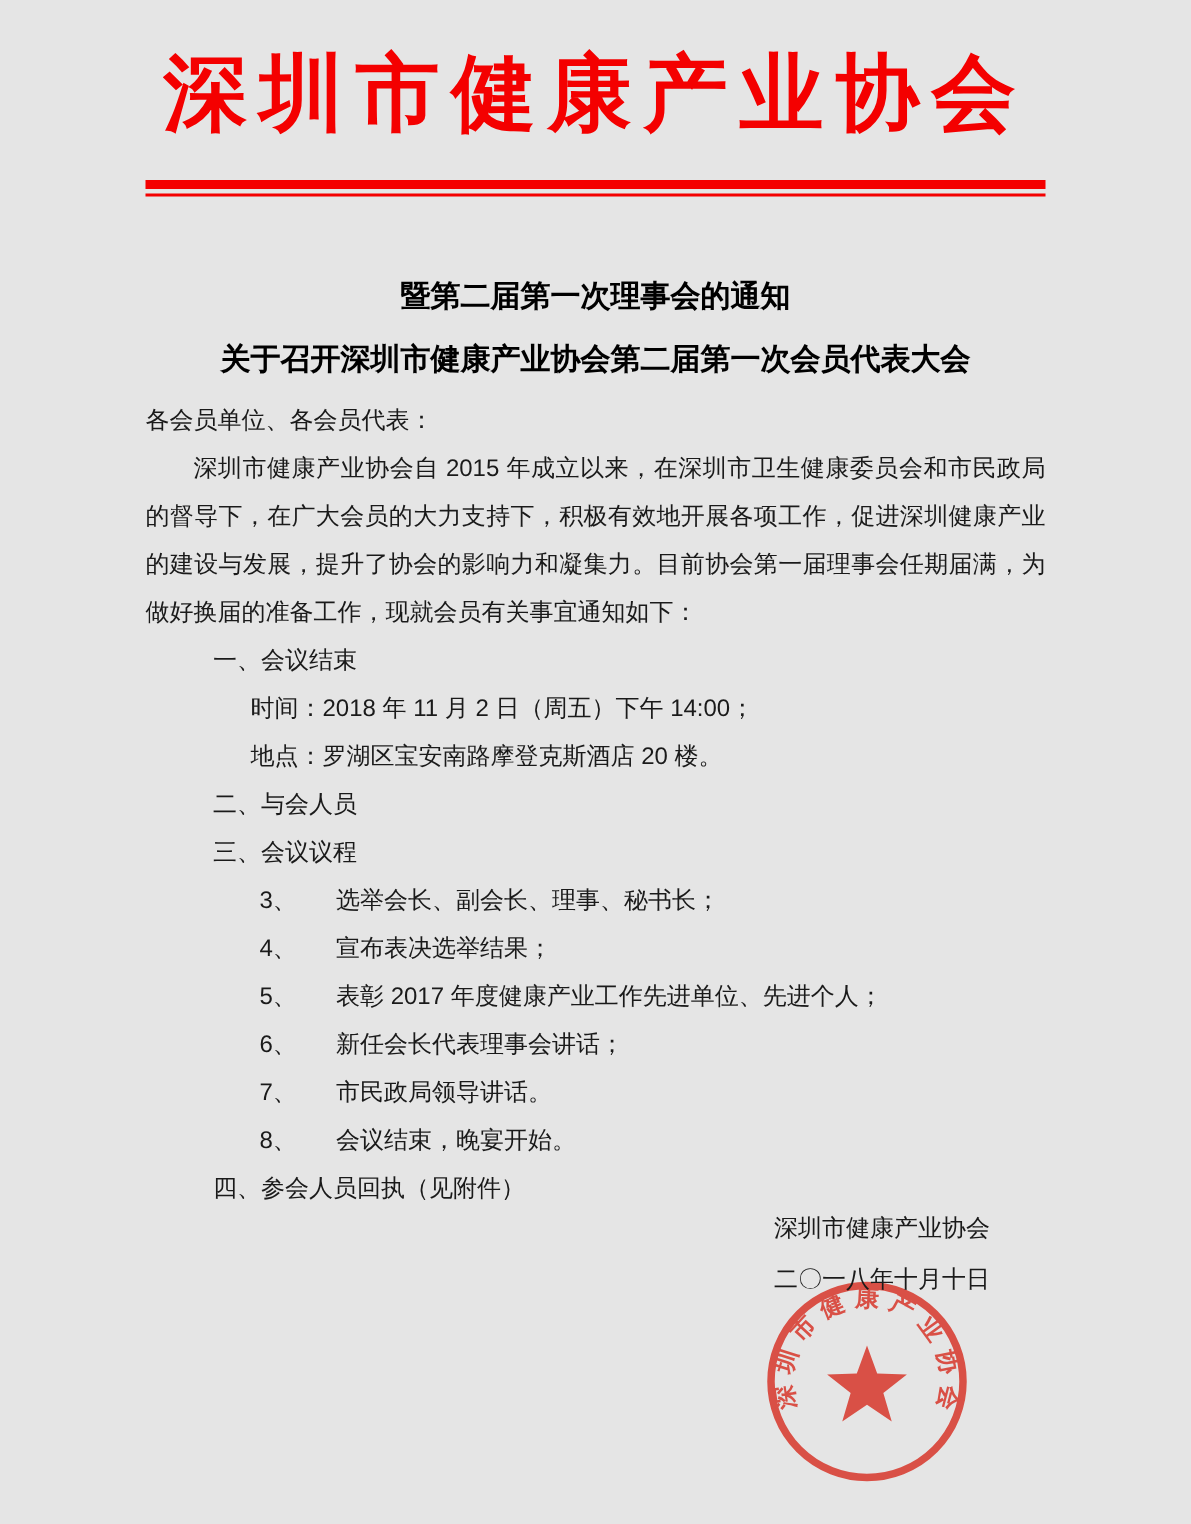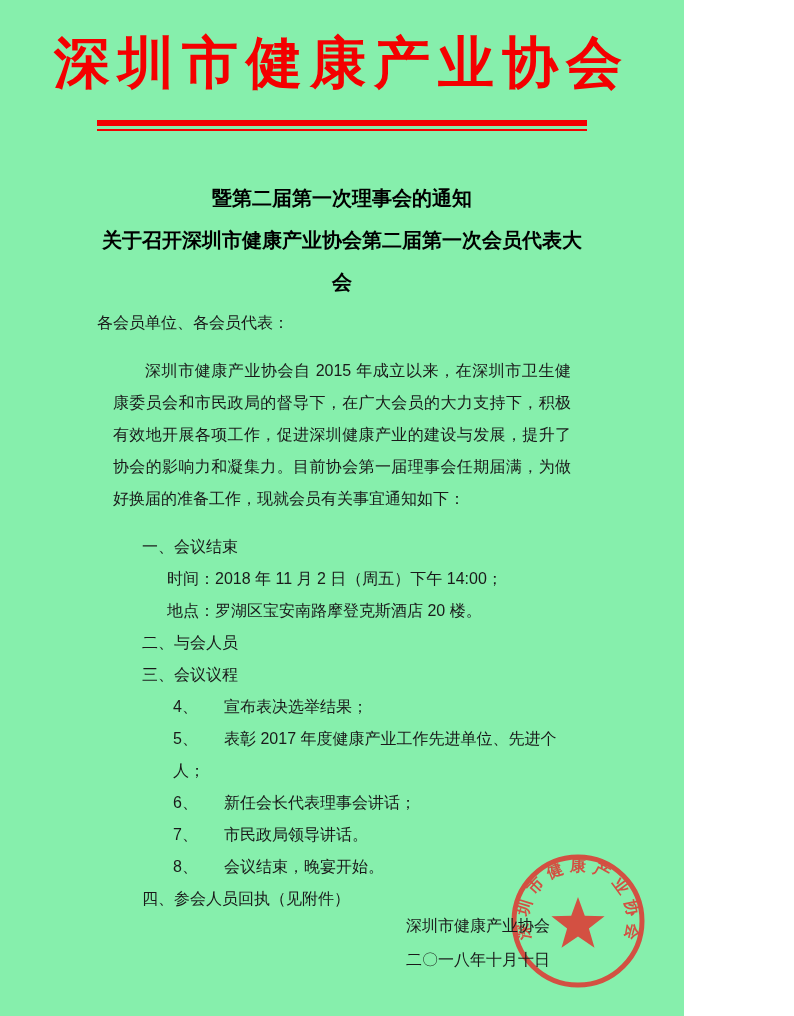--- a/index.html
+++ b/index.html
@@ -1,19 +1,19 @@
 <!DOCTYPE html>
 <html><head>
 <meta charset="utf-8">
 <style>
   html,body { margin:0; padding:0; background:#ffffff; }
   .page {
     position:relative;
-    width:684px; height:1016px;
-    background:#86efac;
+    width:794px; height:1016px;
+    background:#e5e5e5;
     overflow:hidden;
     font-family:"Liberation Sans","DejaVu Sans",sans-serif;
     color:#1a1a1a;
   }
   
   .letterhead {
     padding-top:20px;
     text-align:center;
     font-family:"DejaVu Serif","Liberation Serif",serif;
     font-weight:bold;
@@ -33,21 +33,21 @@
     text-align:center;
     font-weight:bold;
     font-size:20px;
     color:#000000;
   }
   .doc-title .t-line { line-height:42px; }
 
   
   .body-block { margin:0 97px; font-size:16px; line-height:32px; }
   .salutation { margin:4px 0 0 0; }
-  .intro { margin:16px; text-indent:32px; text-align:justify; }
+  .intro { margin:0; text-indent:32px; text-align:justify; }
   .sec-heading { margin:0 0 0 45px; }
   .sub-line { margin:0 0 0 70px; }
   .member-line { margin:0 0 0 79px; }
   .agenda { margin:0 0 0 76px; }
   .agenda .num { display:inline-block; width:51px; }
 
   
   .closing {
     position:relative; z-index:2;
     margin-top:-6px;
@@ -97,20 +97,23 @@
 
     <p class="sec-heading">一、会议结束</p>
     <p class="sub-line">时间：2018 年 11 月 2 日（周五）下午 14:00；</p>
     <p class="sub-line">地点：罗湖区宝安南路摩登克斯酒店 20 楼。</p>
 
     <p class="sec-heading">二、与会人员</p>
 
     <p class="sec-heading">三、会议议程</p>
 
     <p class="agenda">
+      <span class="num">3、</span><span>选举会长、副会长、理事、秘书长；</span>
+    </p>
+    <p class="agenda">
       <span class="num">4、</span><span>宣布表决选举结果；</span>
     </p>
     <p class="agenda">
       <span class="num">5、</span><span>表彰 2017 年度健康产业工作先进单位、先进个人；</span>
     </p>
     <p class="agenda">
       <span class="num">6、</span><span>新任会长代表理事会讲话；</span>
     </p>
     <p class="agenda">
       <span class="num">7、</span><span>市民政局领导讲话。</span>

